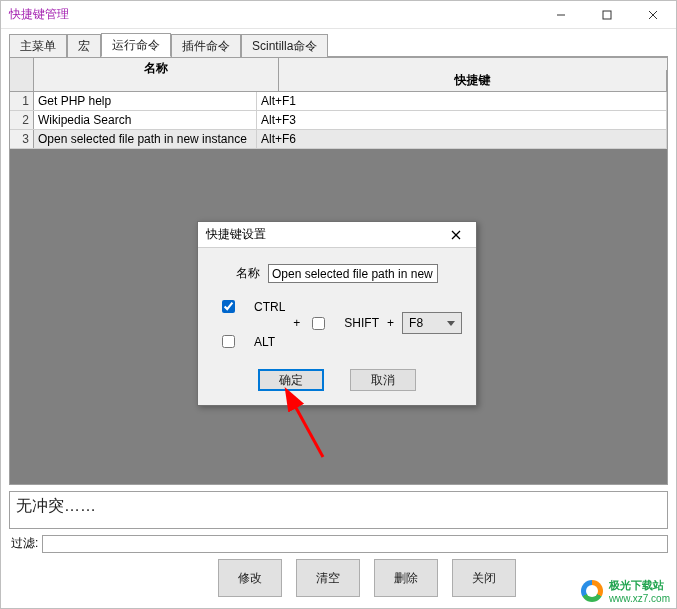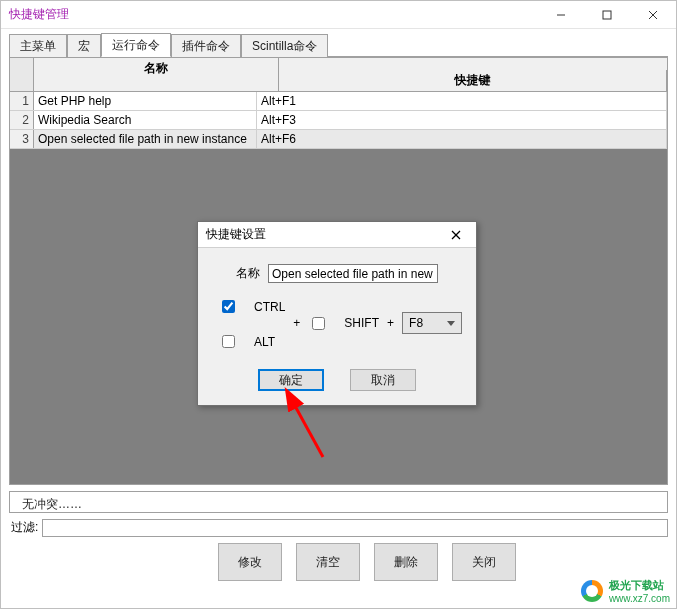--- a/index.html
+++ b/index.html
@@ -30,21 +30,21 @@
   .gridhead .hcell.key  { flex:1; font-weight:bold;margin-top:12px; }
   .gridbody .grow { display:flex; border-bottom:1px solid #d0d0d0; }
   .gridbody .gcell { padding:2px 4px; font-size:12px; border-right:1px solid #d0d0d0; }
   .gridbody .gcell.num { width:24px; text-align:right; background:#f0f0f0; color:#444; border-right:1px solid #a0a0a0;}
   .gridbody .gcell.name { width:223px; }
   .gridbody .gcell.key  { flex:1; }
   .grow.sel { background:#e9e9e9; }
 
   
   .statusarea { margin:6px 8px 0 8px; }
-  .statusbox { border:1px solid #a0a0a0; height:22px; padding:4px 12px; font-size:12px; color:#222; background:#fff; }
+  .statusbox { border:1px solid #a0a0a0; height:38px; padding:4px 6px; font-size:16px; color:#222; background:#fff; }
   .filterrow { margin-top:6px; display:flex; }
   .filterrow label { margin-right:4px; padding-left:2px; }
   .filterrow input { flex:1; height:18px; border:1px solid #a0a0a0; padding:1px 3px; font-size:12px; }
 
   
   .bottombar { margin-top:6px; padding-right:160px; display:flex; justify-content:flex-end; gap:14px; }
   .btn { min-width:64px; height:38px; background:#e1e1e1; border:1px solid #adadad; font-size:12px; display:flex; align-items:center; justify-content:center; color:#222; }
 
   
   .dialog { position:absolute; left:196px; top:220px; width:280px; background:#f0f0f0; border:1px solid #707070; box-shadow:2px 2px 6px rgba(0,0,0,0.3); }

